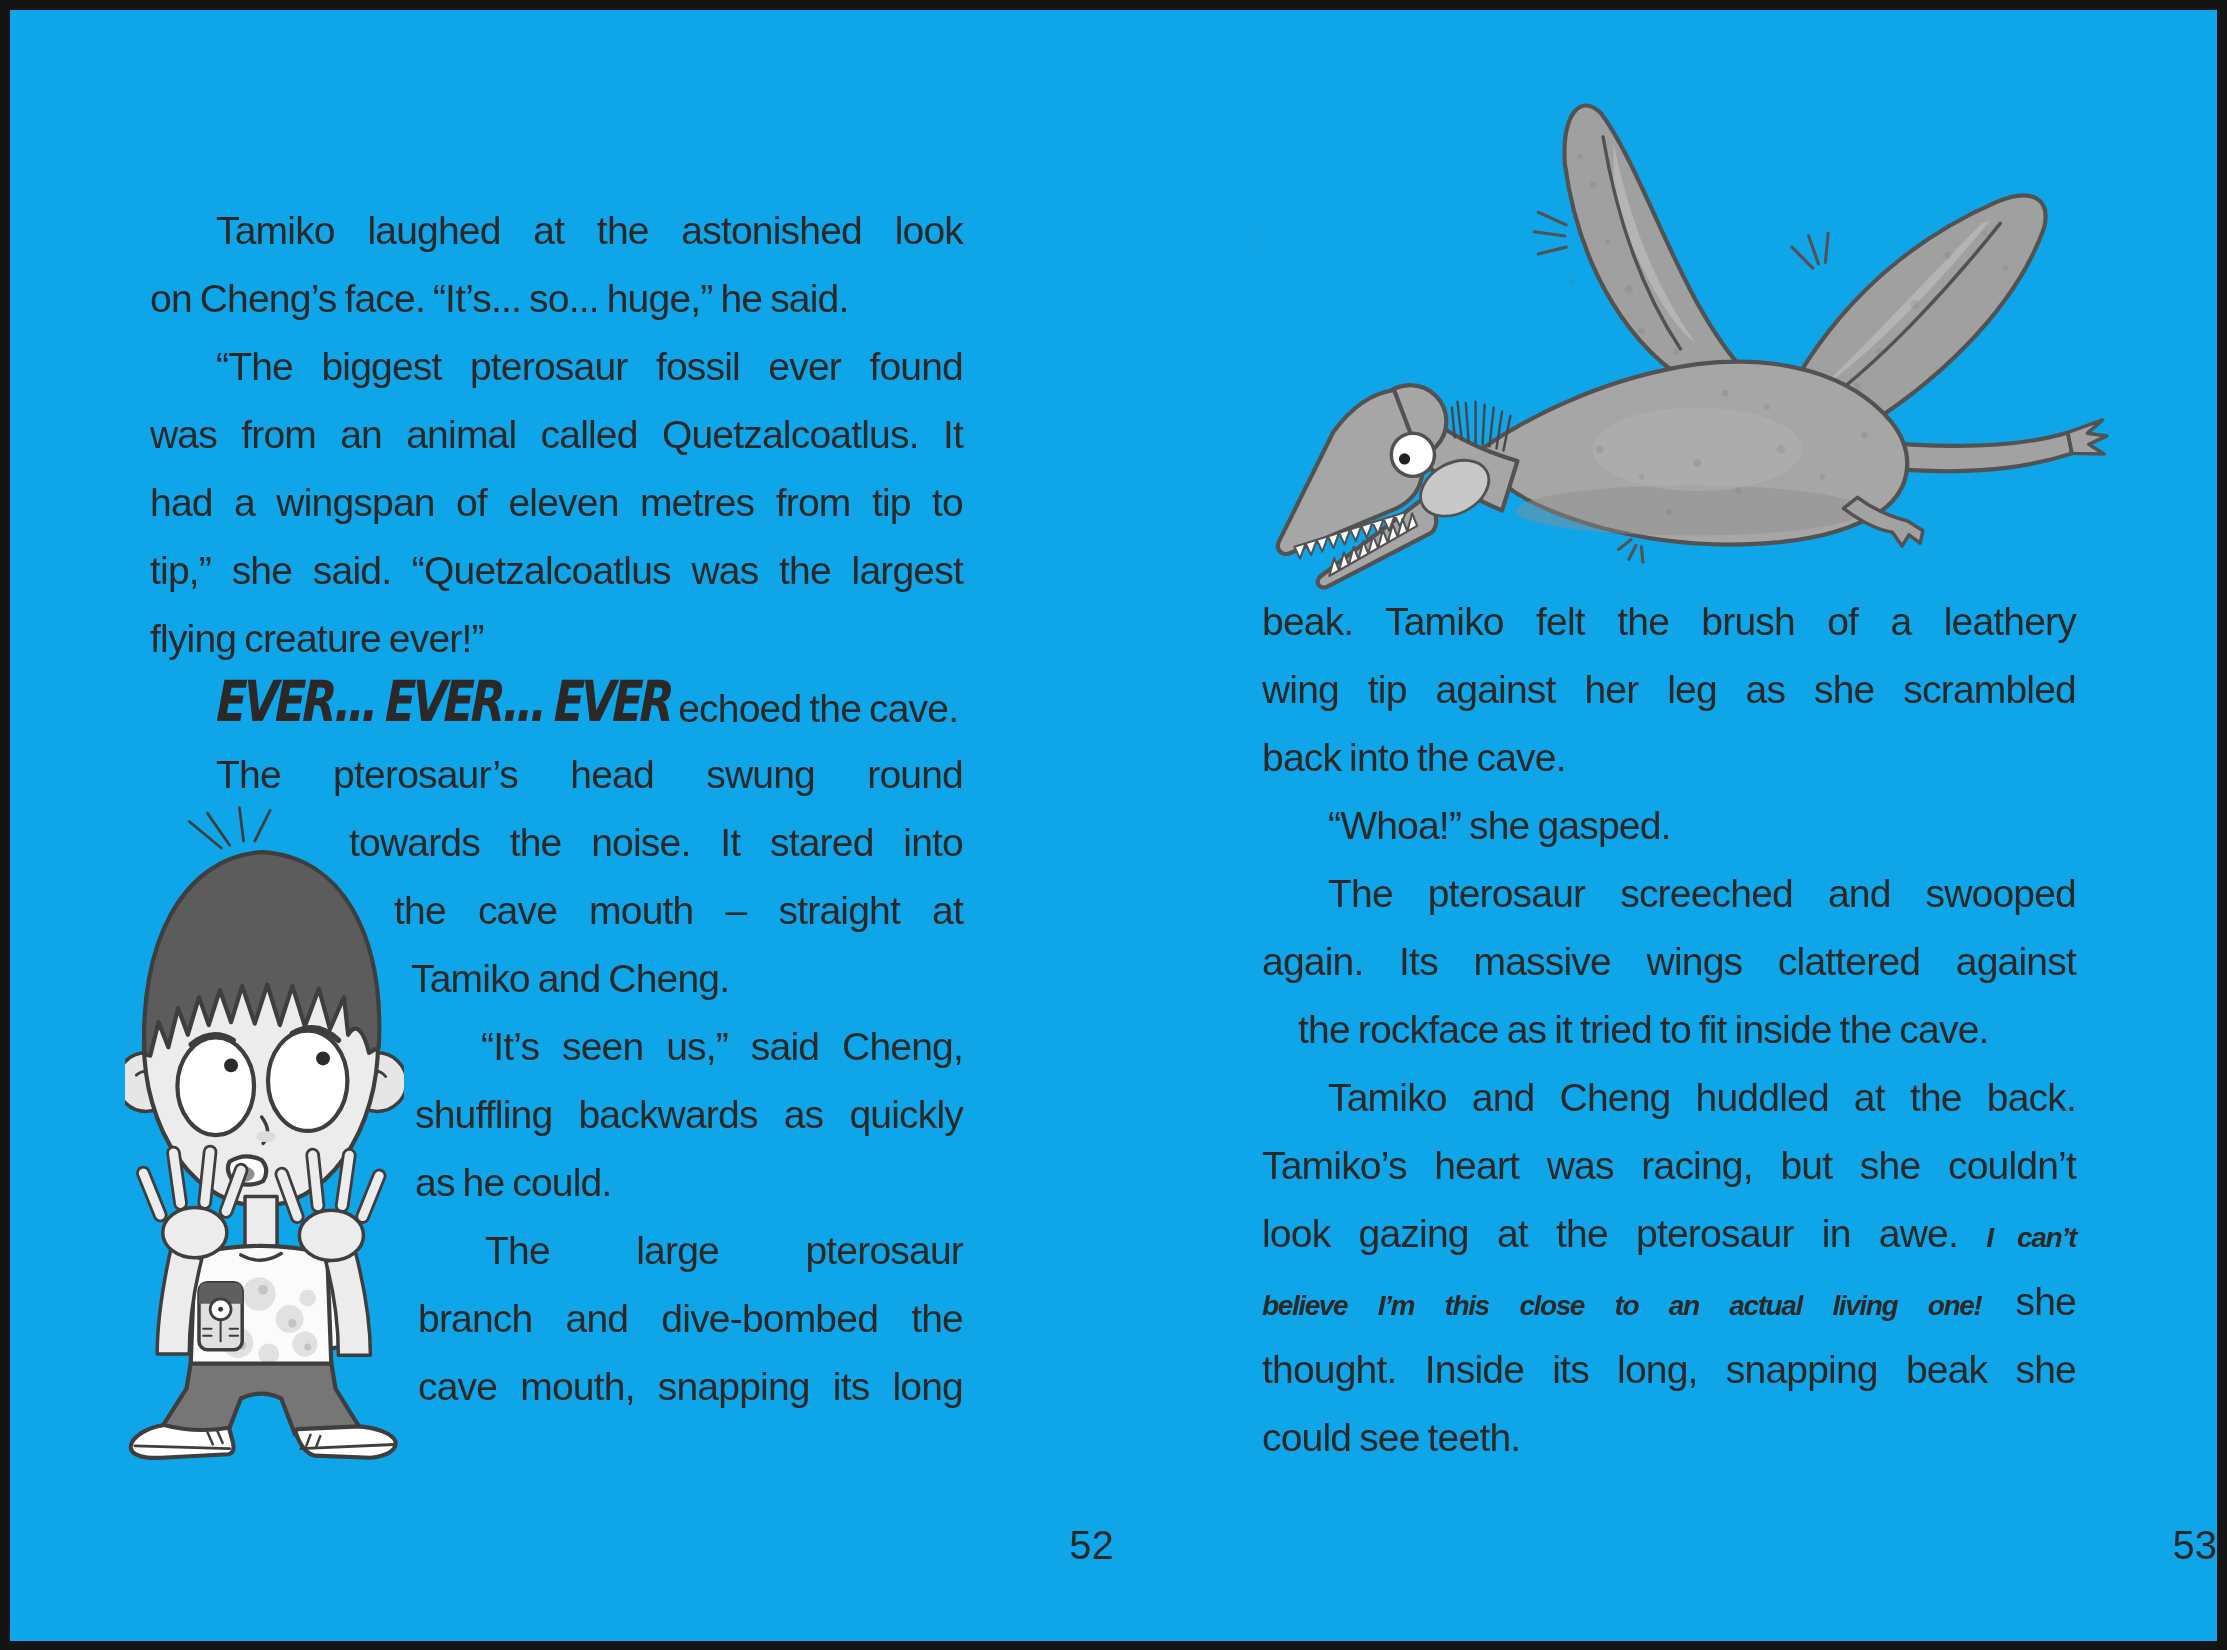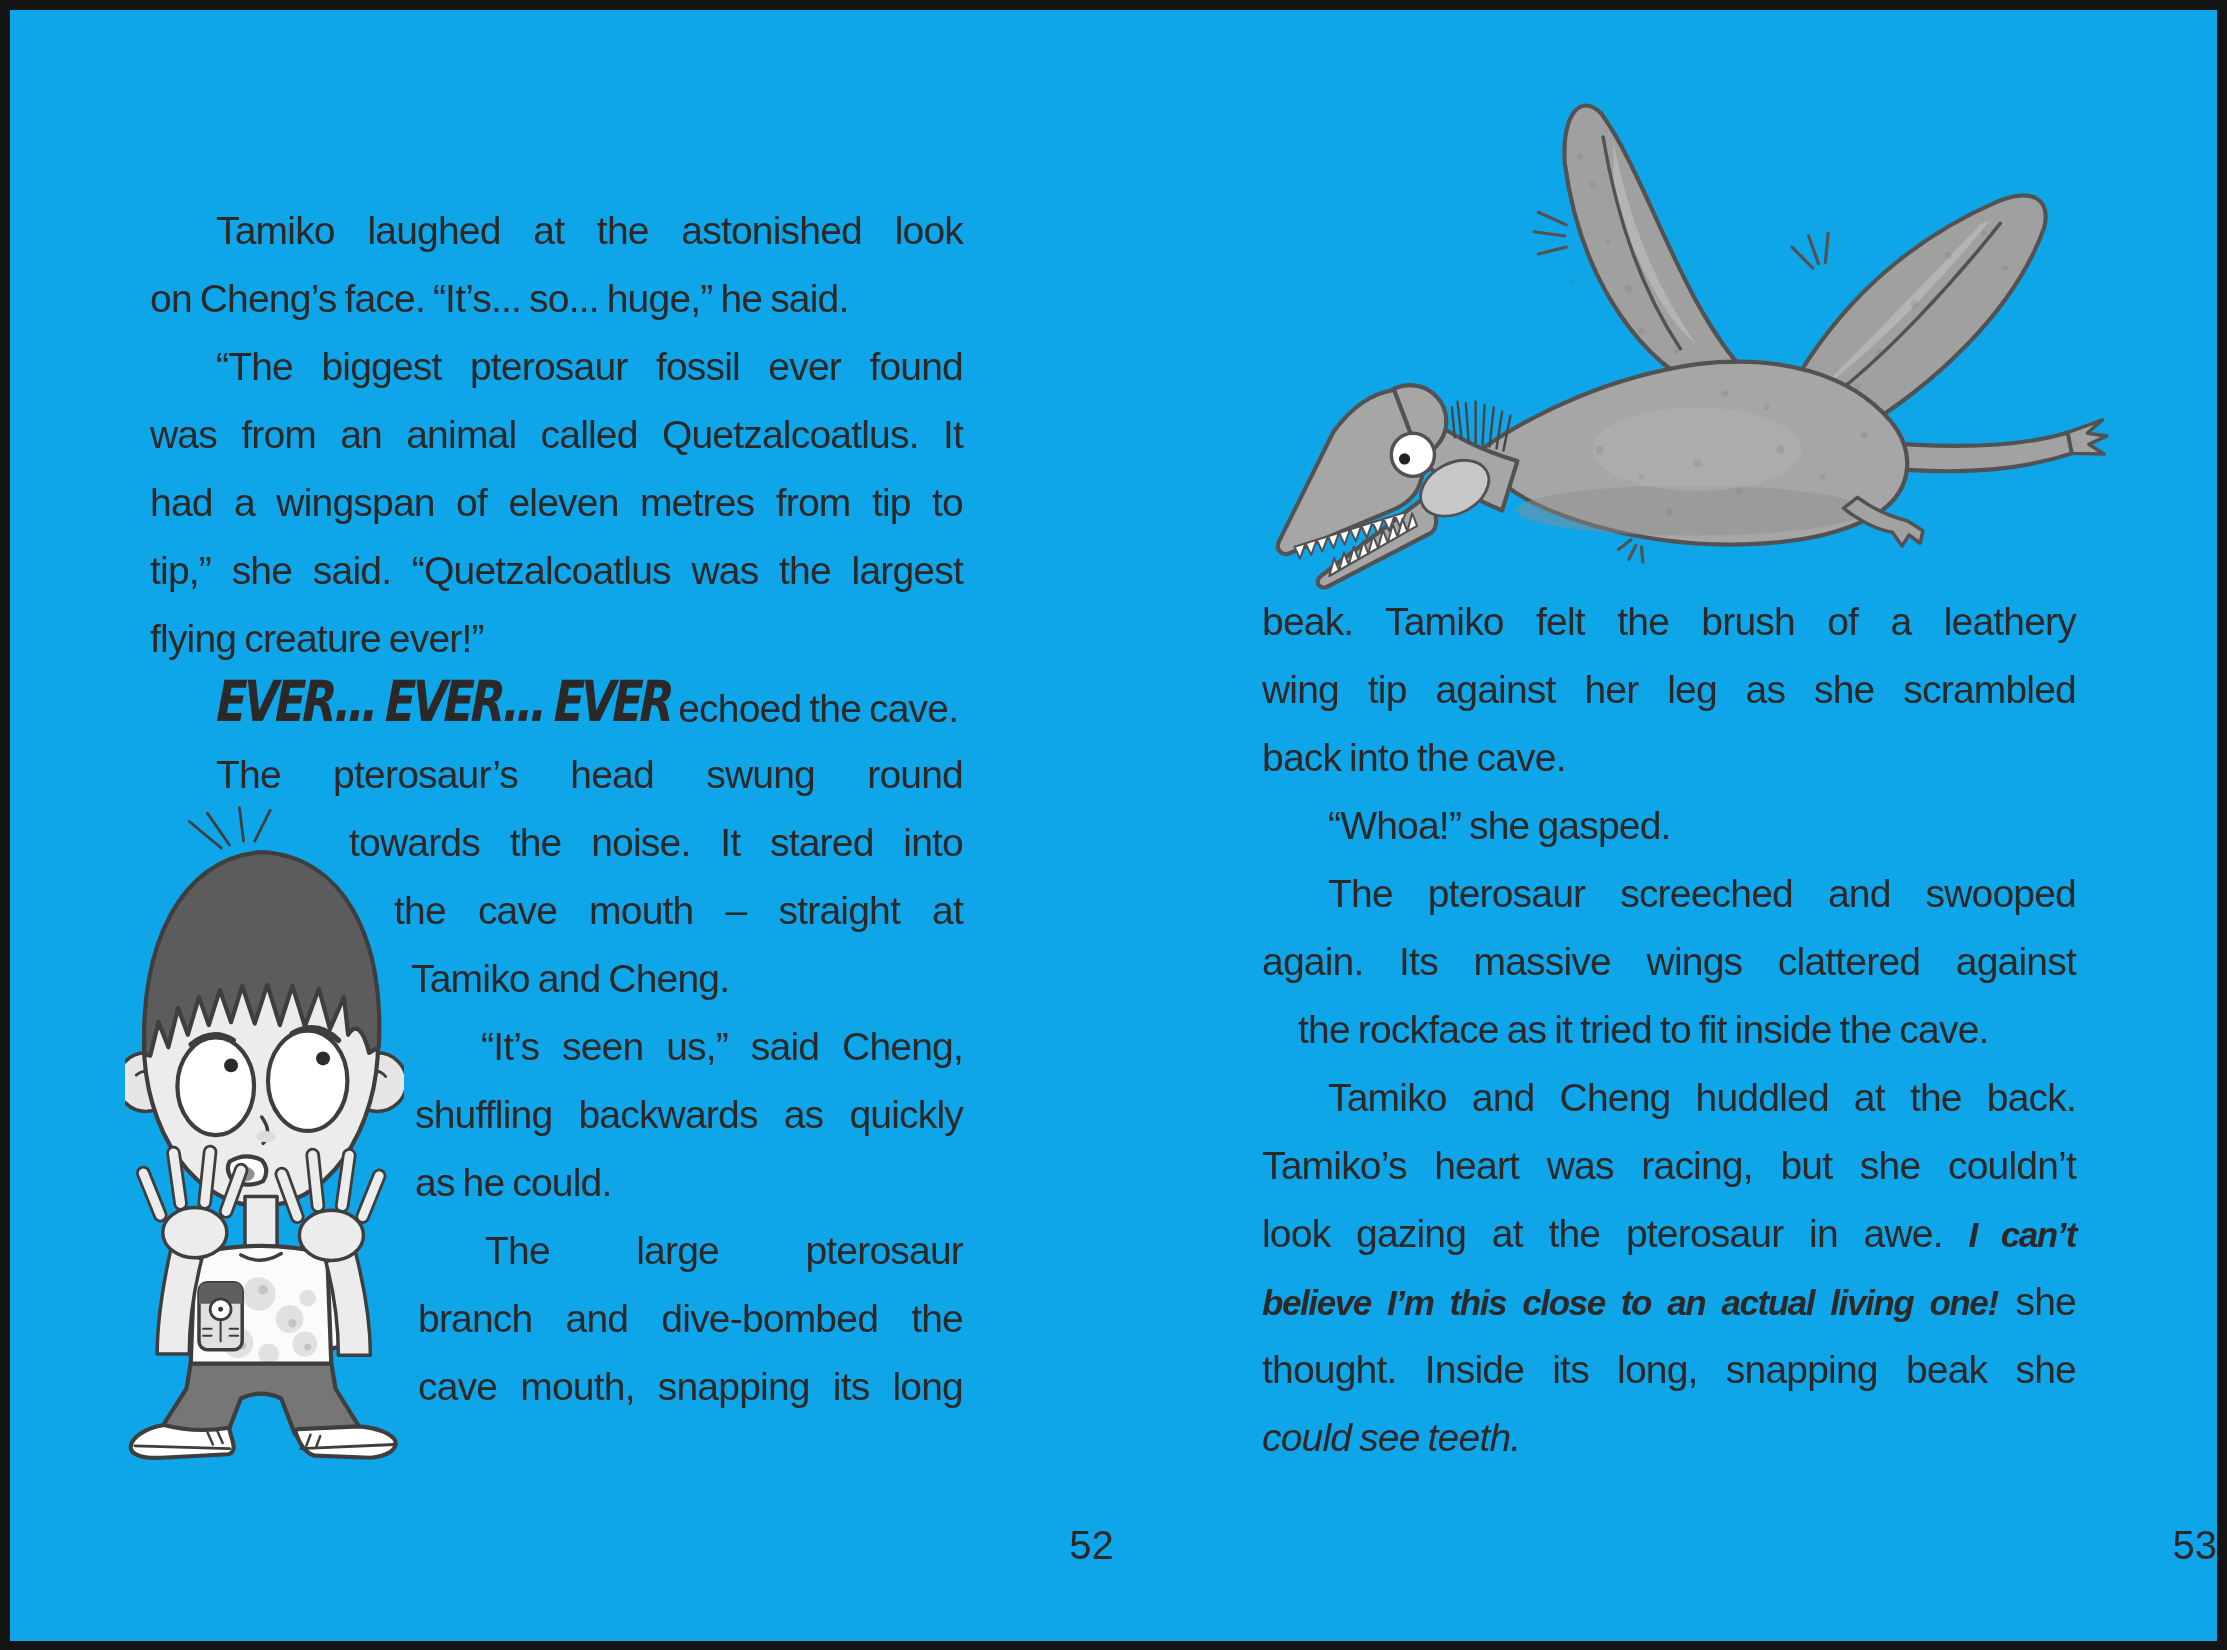--- a/index.html
+++ b/index.html
@@ -9,21 +9,21 @@
   .page{position:absolute;inset:0;}
   .textcol{position:absolute;}
   .textcol.left{left:150px;top:197px;width:813px;}
   .textcol.right{left:1262px;top:588px;width:814px;}
   .line{height:68px;line-height:68px;font-size:39px;letter-spacing:-0.8px;word-spacing:-2.1px;
         color:#2c2827;text-align:justify;text-align-last:left;white-space:normal;}
   .line.spread-line{text-align-last:justify;}
   .shout{font-family:"DejaVu Sans",sans-serif;font-weight:bold;font-style:italic;
          font-size:45px;letter-spacing:-3.5px;display:inline-block;
          transform:scaleY(1.26) skewX(-2deg);transform-origin:0 76%;}
-  .thought{font-weight:bold;font-style:italic;font-size:35px;letter-spacing:-1.4px;}
+  .thought{font-weight:bold;font-style:italic;font-size:28px;letter-spacing:-1.4px;}
   .pagenum{position:absolute;font-size:40px;color:#2c2827;line-height:42px;text-align:right;}
   .pn-left{left:9.8px;top:1524px;width:1104px;}
   .pn-right{left:1113px;top:1524px;width:1104px;}
   svg.boy{position:absolute;left:125px;top:802px;width:279px;height:662px;}
   svg.ptero{position:absolute;left:1251px;top:59px;width:861px;height:540px;}
 </style>
 </head>
 <body>
 
 <div class="spread">
@@ -245,21 +245,21 @@
         <div class="line" style="padding-left: 0px;"><span>back into the cave.</span></div>
         <div class="line" style="padding-left: 66px;"><span>“Whoa!” she gasped.</span></div>
         <div class="line spread-line" style="padding-left: 66px;"><span>The pterosaur screeched and swooped</span></div>
         <div class="line spread-line" style="padding-left: 0px;"><span>again. Its massive wings clattered against</span></div>
         <div class="line" style="padding-left: 0px; margin-left: 36px;"><span>the rockface as it tried to fit inside the cave.</span></div>
         <div class="line spread-line" style="padding-left: 66px;"><span>Tamiko and Cheng huddled at the back.</span></div>
         <div class="line spread-line" style="padding-left: 0px;"><span>Tamiko’s heart was racing, but she couldn’t</span></div>
         <div class="line spread-line" style="padding-left: 0px;"><span>look gazing at the pterosaur in awe. </span><span class="thought">I can’t</span></div>
         <div class="line spread-line" style="padding-left: 0px;"><span class="thought">believe I’m this close to an actual living one!</span><span> she</span></div>
         <div class="line spread-line" style="padding-left: 0px;"><span>thought. Inside its long, snapping beak she</span></div>
-        <div class="line" style="padding-left: 0px; font-style: italic;"><span>could see teeth.</span></div>
+        <div class="line" style="padding-left: 0px;"><span>could see teeth.</span></div>
       </div>
 
     <div class="pagenum pn-right">53</div>
   </section>
 
   <div class="frame"></div>
 </div>
 
 
 </body></html>

